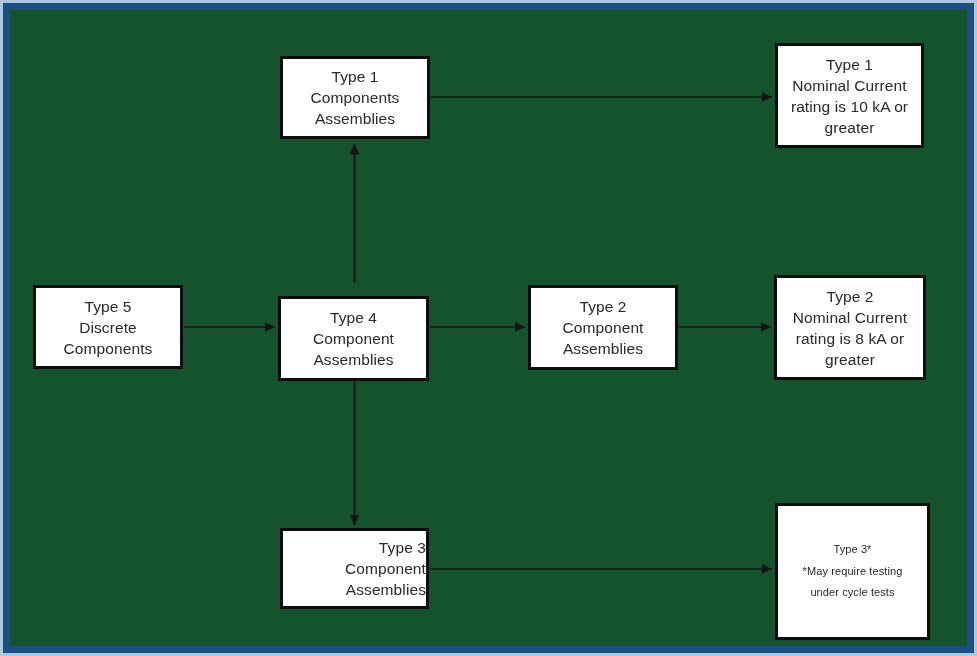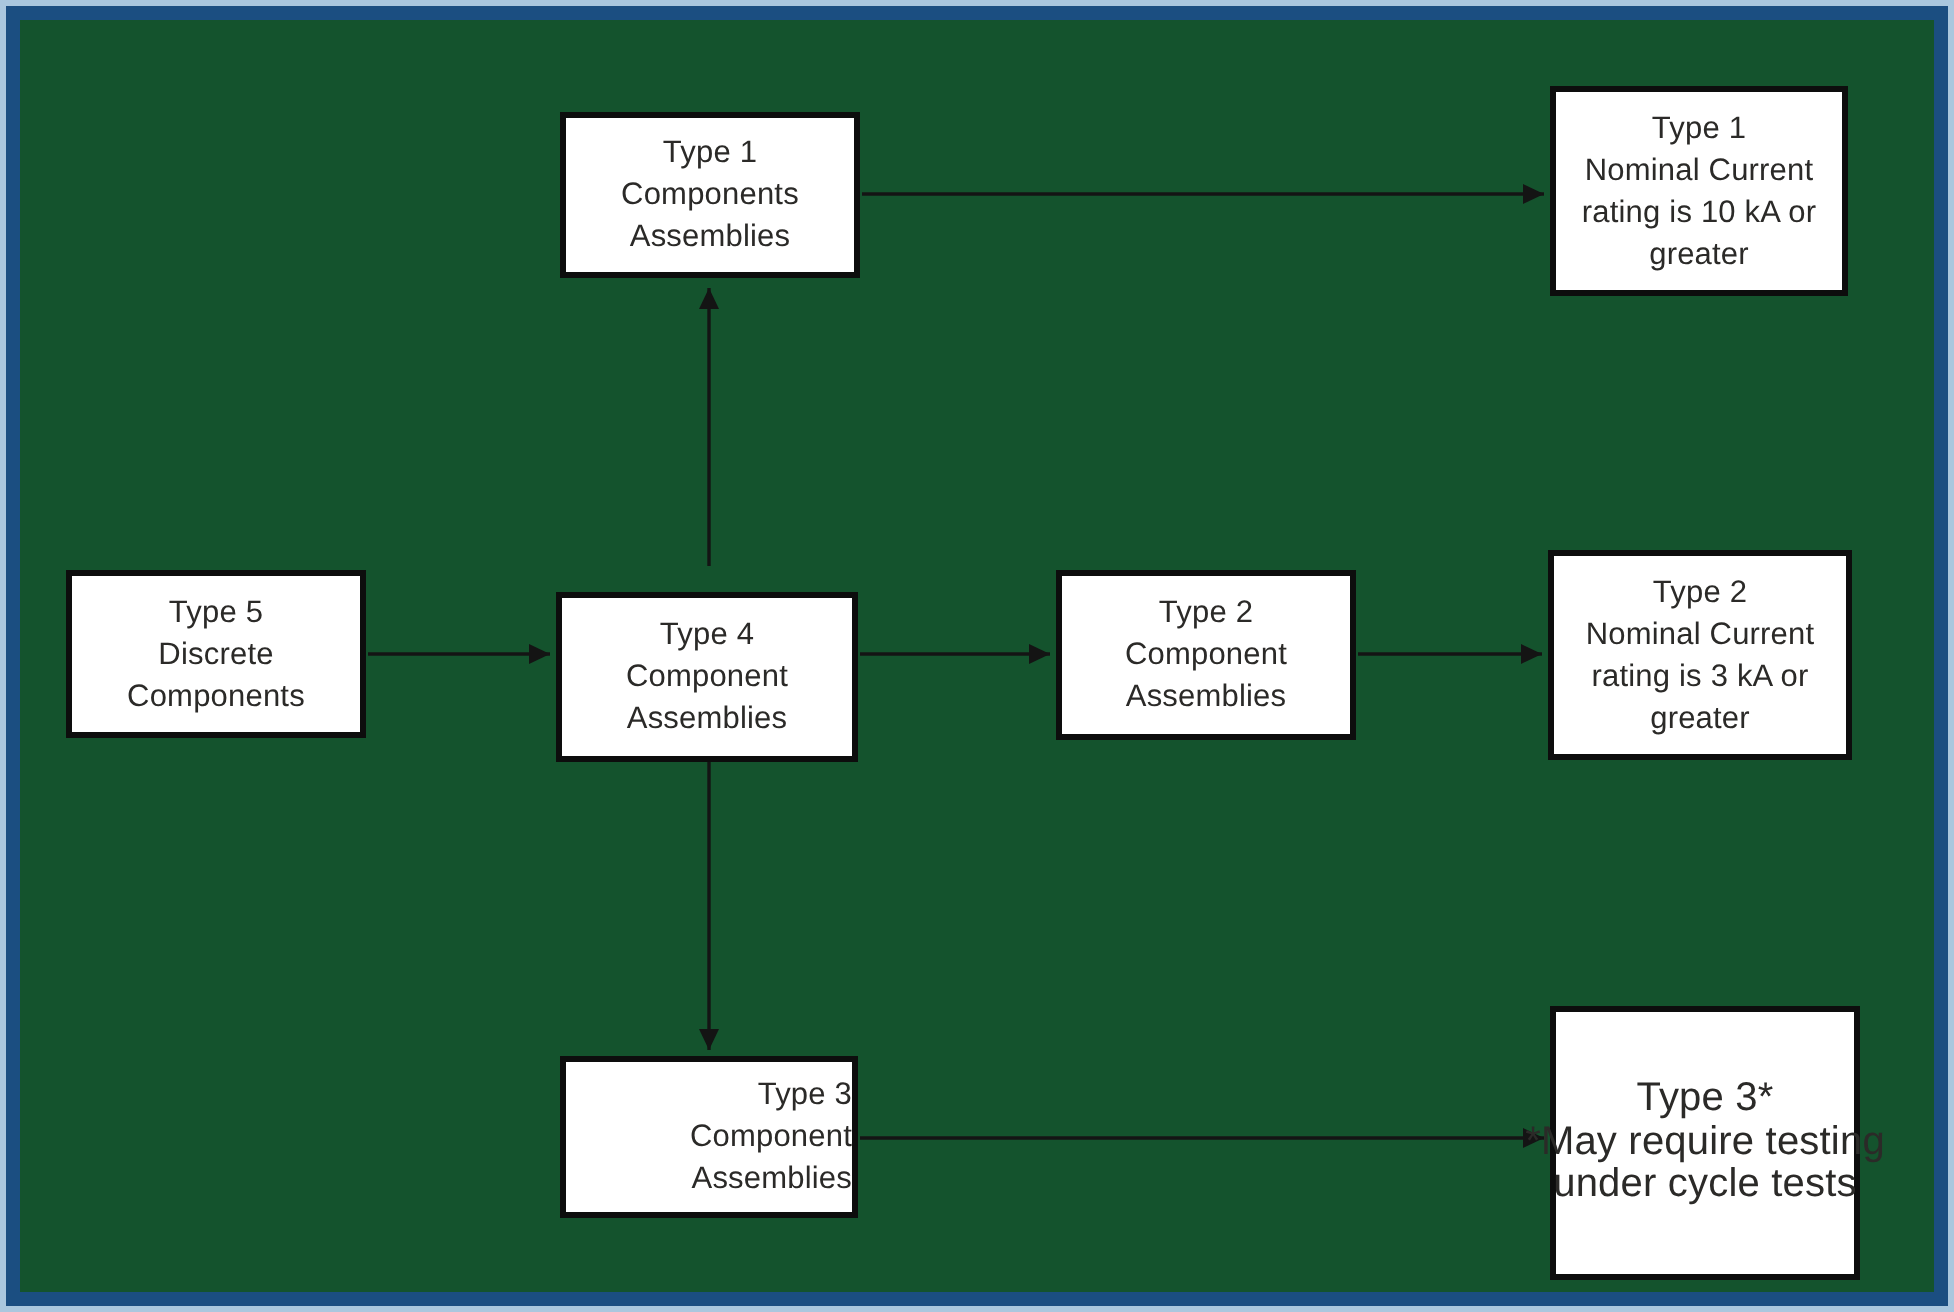--- a/index.html
+++ b/index.html
@@ -55,21 +55,21 @@
   }
   .node span { display: block; white-space: nowrap; }
 
   #node-type1-assembly { left: 280px; top: 56px;  width: 150px; height: 83px;  }
   #node-type1-result   { left: 775px; top: 43px;  width: 149px; height: 105px; }
   #node-type5          { left: 33px;  top: 285px; width: 150px; height: 84px;  }
   #node-type4          { left: 278px; top: 296px; width: 151px; height: 85px;  }
   #node-type2-assembly { left: 528px; top: 285px; width: 150px; height: 85px;  }
   #node-type2-result   { left: 774px; top: 275px; width: 152px; height: 105px; }
   #node-type3-assembly { left: 280px; top: 528px; width: 149px; height: 81px; align-items: flex-end;  }
-  #node-type3-result   { left: 775px; top: 503px; width: 155px; height: 137px; font-size: 20px; line-height: 21.5px; }
+  #node-type3-result   { left: 775px; top: 503px; width: 155px; height: 137px; font-size: 11px; line-height: 21.5px; }
 </style>
 </head>
 <body>
 
 <div class="stage">
 
   <svg class="arrow-layer" width="977" height="656" viewBox="0 0 977 656" xmlns="http://www.w3.org/2000/svg">
     <defs>
       <marker id="ah" markerUnits="userSpaceOnUse" markerWidth="12" markerHeight="11" refX="10.5" refY="5" orient="auto">
         <path d="M0,0 L10.5,5 L0,10 Z" fill="#141414"></path>
@@ -112,21 +112,21 @@
 
   <div class="node" id="node-type2-assembly">
     <span>Type 2</span>
     <span>Component</span>
     <span>Assemblies</span>
   </div>
 
   <div class="node" id="node-type2-result">
     <span>Type 2</span>
     <span>Nominal Current</span>
-    <span>rating is 3 kA or</span>
+    <span>rating is 8 kA or</span>
     <span>greater</span>
   </div>
 
   <div class="node" id="node-type3-assembly">
     <span>Type 3</span>
     <span>Component</span>
     <span>Assemblies</span>
   </div>
 
   <div class="node" id="node-type3-result">

